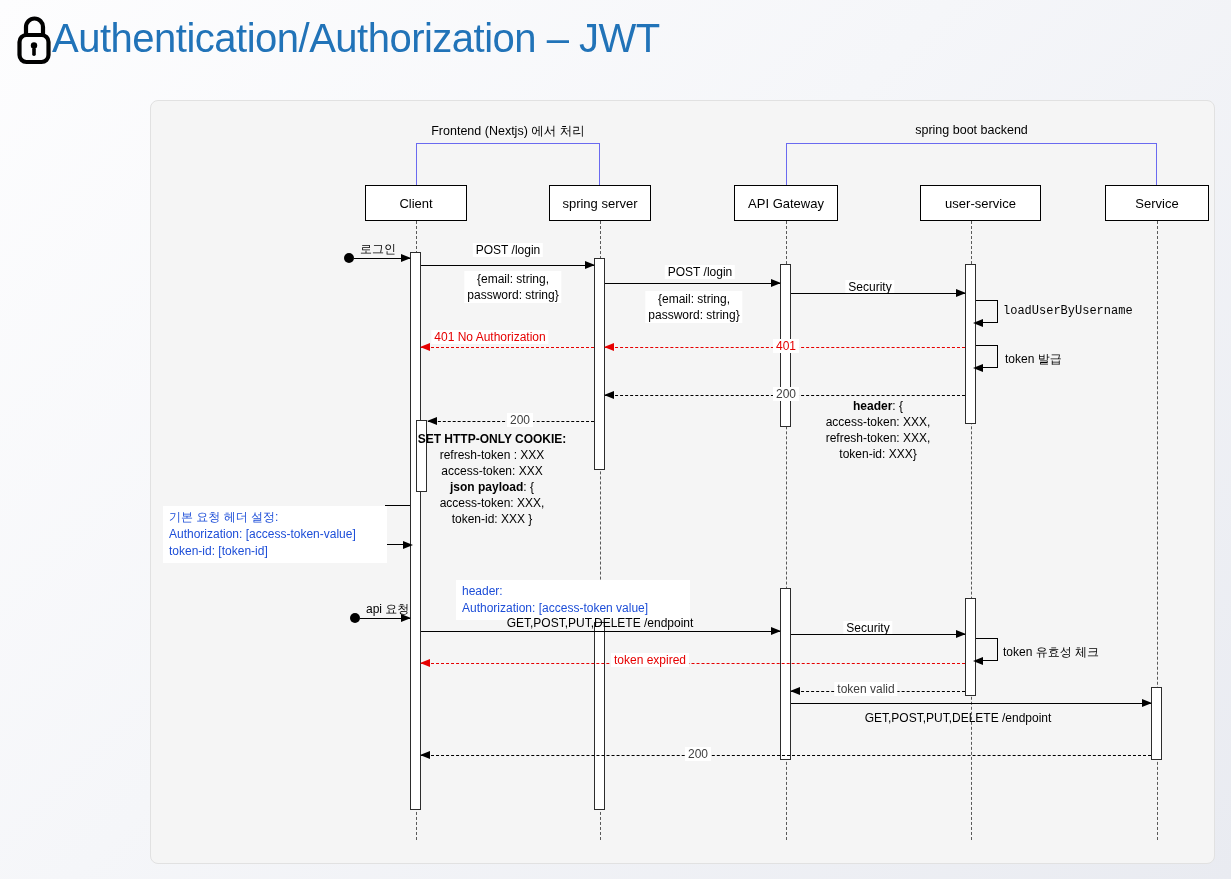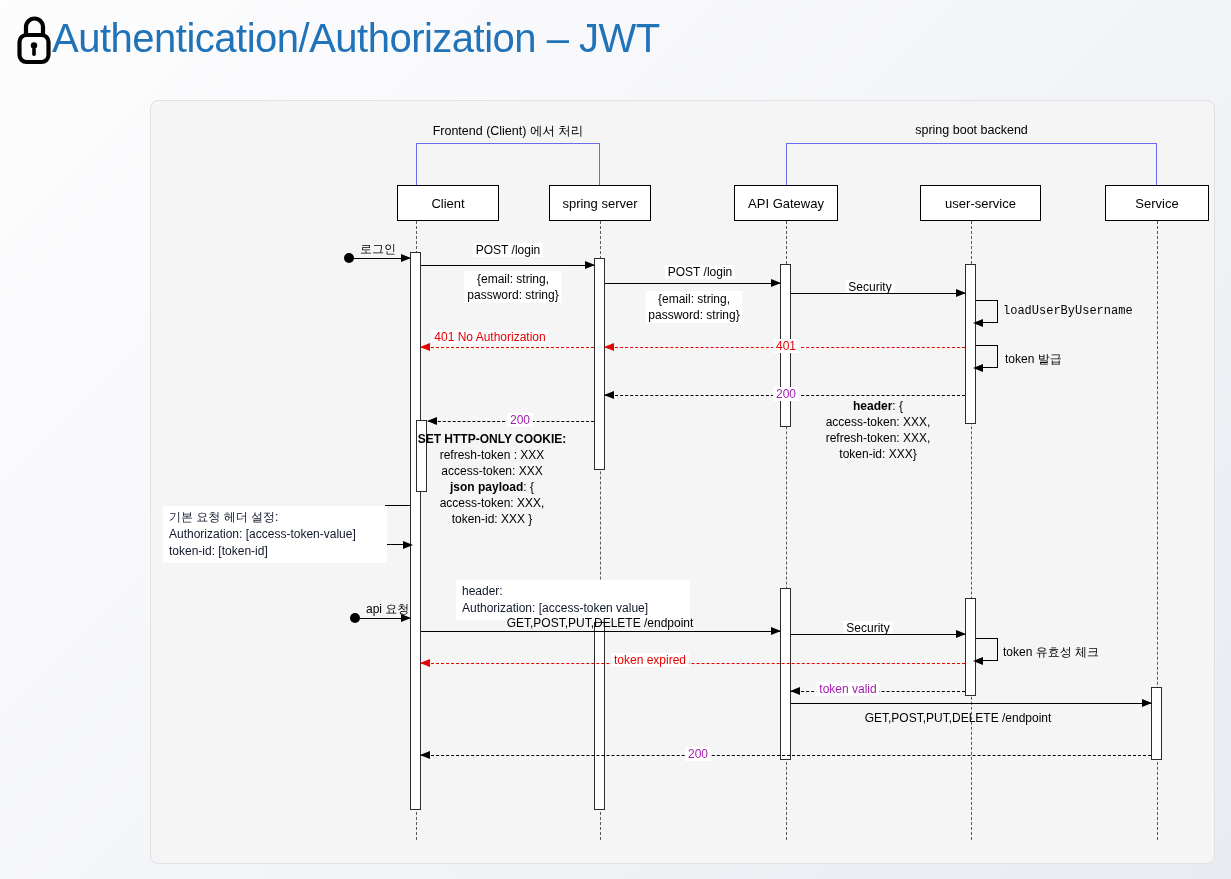--- a/index.html
+++ b/index.html
@@ -32,54 +32,54 @@
   .ah.redh.l{border-right-color:#e60000;}
   
   .loop{position:absolute;border:1px solid #000;border-left:none;box-sizing:border-box;}
   .loopL{position:absolute;border:1px solid #000;border-right:none;box-sizing:border-box;}
   .loop .ah.bl{left:-3px;top:auto;bottom:-5px;}
   .loopL .ah.br{right:-3px;top:auto;bottom:-5px;}
   
   .lbl{position:absolute;font-size:12px;color:#000;white-space:nowrap;transform:translateX(-50%);}
   .la{transform:none;}
   .wbg{background:#fff;padding:0 3px;text-align:center;}
-  .blue{color:#a21caf;}
+  .blue{color:#404040;}
   .redt{color:#e60000;}
   .note{position:absolute;font-size:12px;line-height:16px;color:#000;text-align:center;transform:translateX(-50%);}
   .pre{white-space:pre-line;}
-  .notebox{position:absolute;background:#fff;font-size:12px;line-height:17px;color:#0f172a;padding:3px 6px;white-space:pre-line;}
+  .notebox{position:absolute;background:#fff;font-size:12px;line-height:17px;color:#1d4ed8;padding:3px 6px;white-space:pre-line;}
   .dot{position:absolute;width:10px;height:10px;background:#000;border-radius:50%;}
 </style>
 </head>
 <body>
 
 <span class="abs" style="left:16px;top:14px;">
   <svg width="36" height="52" viewBox="0 0 36 52">
     <path d="M10 23 V13 a8.5 8.5 0 0 1 17 0 V23" fill="none" stroke="#000" stroke-width="4.2"></path>
     <rect x="3.5" y="21" width="29" height="27" rx="7" fill="none" stroke="#000" stroke-width="4.2"></rect>
     <circle cx="18" cy="31.5" r="3.2" fill="#000"></circle>
     <rect x="16.2" y="33.5" width="3.6" height="8.5" rx="1.8" fill="#000"></rect>
   </svg>
 </span>
 <div class="title">Authentication/Authorization – JWT</div>
 
 <div class="panel"></div>
 
-<div class="glabel" style="left:416px;width:184px;">Frontend (Client) 에서 처리</div>
+<div class="glabel" style="left:416px;width:184px;">Frontend (Nextjs) 에서 처리</div>
 <div class="bracket" style="left:416px;width:184px;"></div>
 <div class="glabel" style="left:786px;width:371px;">spring boot backend</div>
 <div class="bracket" style="left:786px;width:371px;"></div>
 
 <div class="ll" style="left:416px;top:221px;height:619px;"></div>
 <div class="ll" style="left:600px;top:221px;height:619px;"></div>
 <div class="ll" style="left:786px;top:221px;height:619px;"></div>
 <div class="ll" style="left:971px;top:221px;height:619px;"></div>
 <div class="ll" style="left:1157px;top:221px;height:619px;"></div>
 
-<div class="pbox" style="left:365px;width:102px;margin-left:32px;">Client</div>
+<div class="pbox" style="left:365px;width:102px;">Client</div>
 <div class="pbox" style="left:549px;width:102px;">spring server</div>
 <div class="pbox" style="left:734px;width:104px;">API Gateway</div>
 <div class="pbox" style="left:920px;width:121px;">user-service</div>
 <div class="pbox" style="left:1105px;width:104px;">Service</div>
 
 <div class="bar" style="left:410px;top:252px;height:558px;"></div>
 <div class="bar" style="left:416px;top:420px;height:72px;"></div>
 <div class="bar" style="left:594px;top:258px;height:212px;"></div>
 <div class="bar" style="left:594px;top:622px;height:188px;"></div>
 <div class="bar" style="left:780px;top:264px;height:163px;"></div>
@@ -191,21 +191,21 @@
 <span class="lbl la" style="left:1003px;top:644px;">token 유효성 체크</span>
 
 <div class="line dash redl" style="left:421px;top:663px;width:544px;">
     <span class="ah l redh"></span>
   </div>
 <span class="lbl wbg redt" style="left:650px;top:653px;">token expired</span>
 
 <div class="line dash" style="left:791px;top:691px;width:174px;">
     <span class="ah l"></span>
   </div>
-<span class="lbl wbg blue" style="left:848px;top:682px;">token valid</span>
+<span class="lbl wbg blue" style="left:866px;top:682px;">token valid</span>
 
 <div class="line" style="left:791px;top:703px;width:360px;">
     <span class="ah r"></span>
   </div>
 <span class="lbl" style="left:958px;top:711px;">GET,POST,PUT,DELETE /endpoint</span>
 
 <div class="line dash" style="left:421px;top:755px;width:730px;">
     <span class="ah l"></span>
   </div>
 <span class="lbl wbg blue" style="left:698px;top:747px;">200</span>

